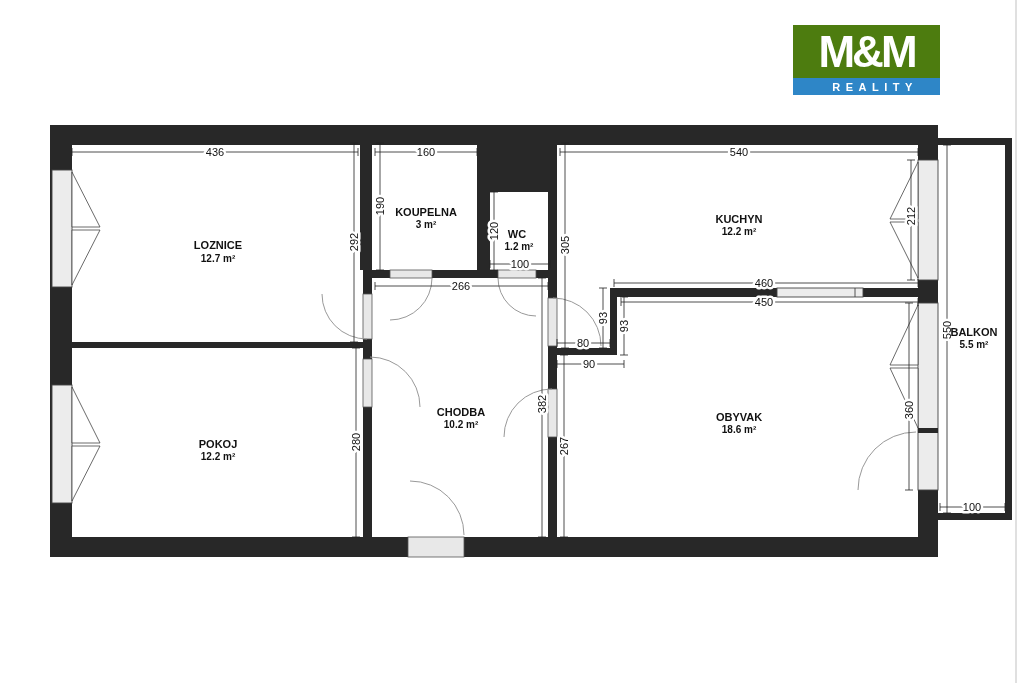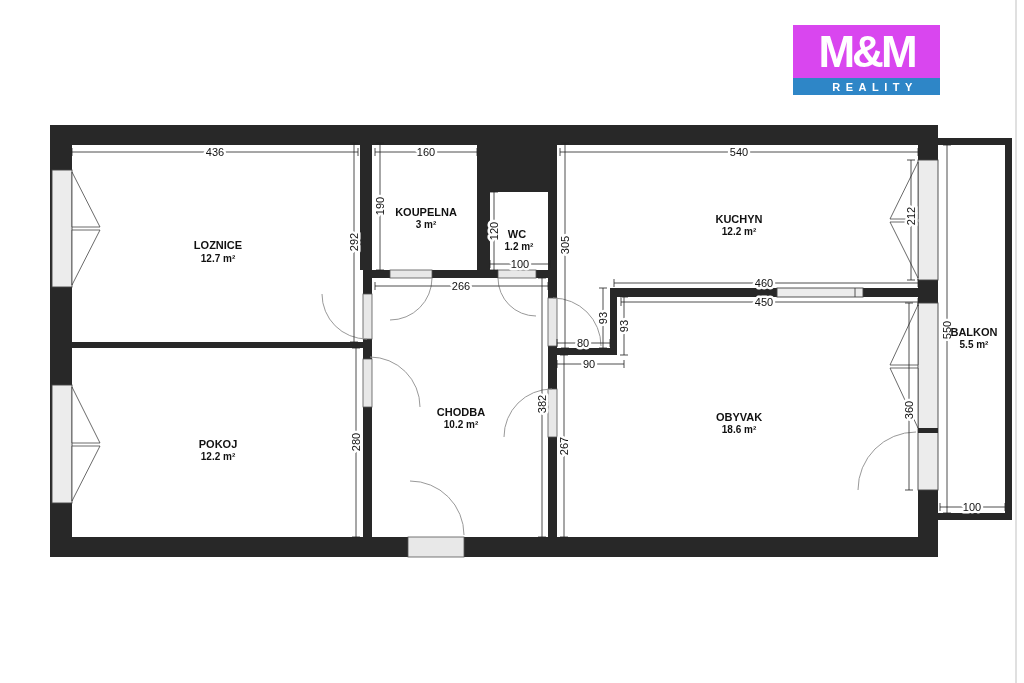--- a/index.html
+++ b/index.html
@@ -1,21 +1,21 @@
 <!DOCTYPE html>
 <html><head>
 <meta charset="utf-8">
 <style>
   html,body{margin:0;padding:0;background:#fff;}
   #stage{position:relative;width:1024px;height:683px;background:#fff;overflow:hidden;
          font-family:"Liberation Sans",sans-serif;}
   #plan{position:absolute;left:0;top:0;}
   
   #logo{position:absolute;left:793px;top:25px;width:147px;}
-  #logo .red{background:#d946ef;height:53px;display:flex;align-items:center;justify-content:center;
+  #logo .red{background:#4d7c0f;height:53px;display:flex;align-items:center;justify-content:center;
     color:#fff;font-weight:900;font-size:44px;letter-spacing:-3px;font-family:"Liberation Sans",sans-serif;}
   #logo .blue{background:#2e86c7;height:17px;display:flex;align-items:center;justify-content:center;
     color:#fff;font-weight:bold;font-size:11px;letter-spacing:5.5px;padding-left:17px;box-sizing:border-box;}
   
   text{font-family:"Liberation Sans",sans-serif;fill:#111;}
   .dim{font-size:11px;text-anchor:middle;paint-order:stroke;stroke:#fff;stroke-width:5px;stroke-linejoin:round;}
   .rname{font-size:11px;font-weight:bold;text-anchor:middle;}
   .rarea{font-size:10px;font-weight:bold;text-anchor:middle;}
   .wall{fill:#282828;}
   .dimline{stroke:#222;stroke-width:0.8;fill:none;}

